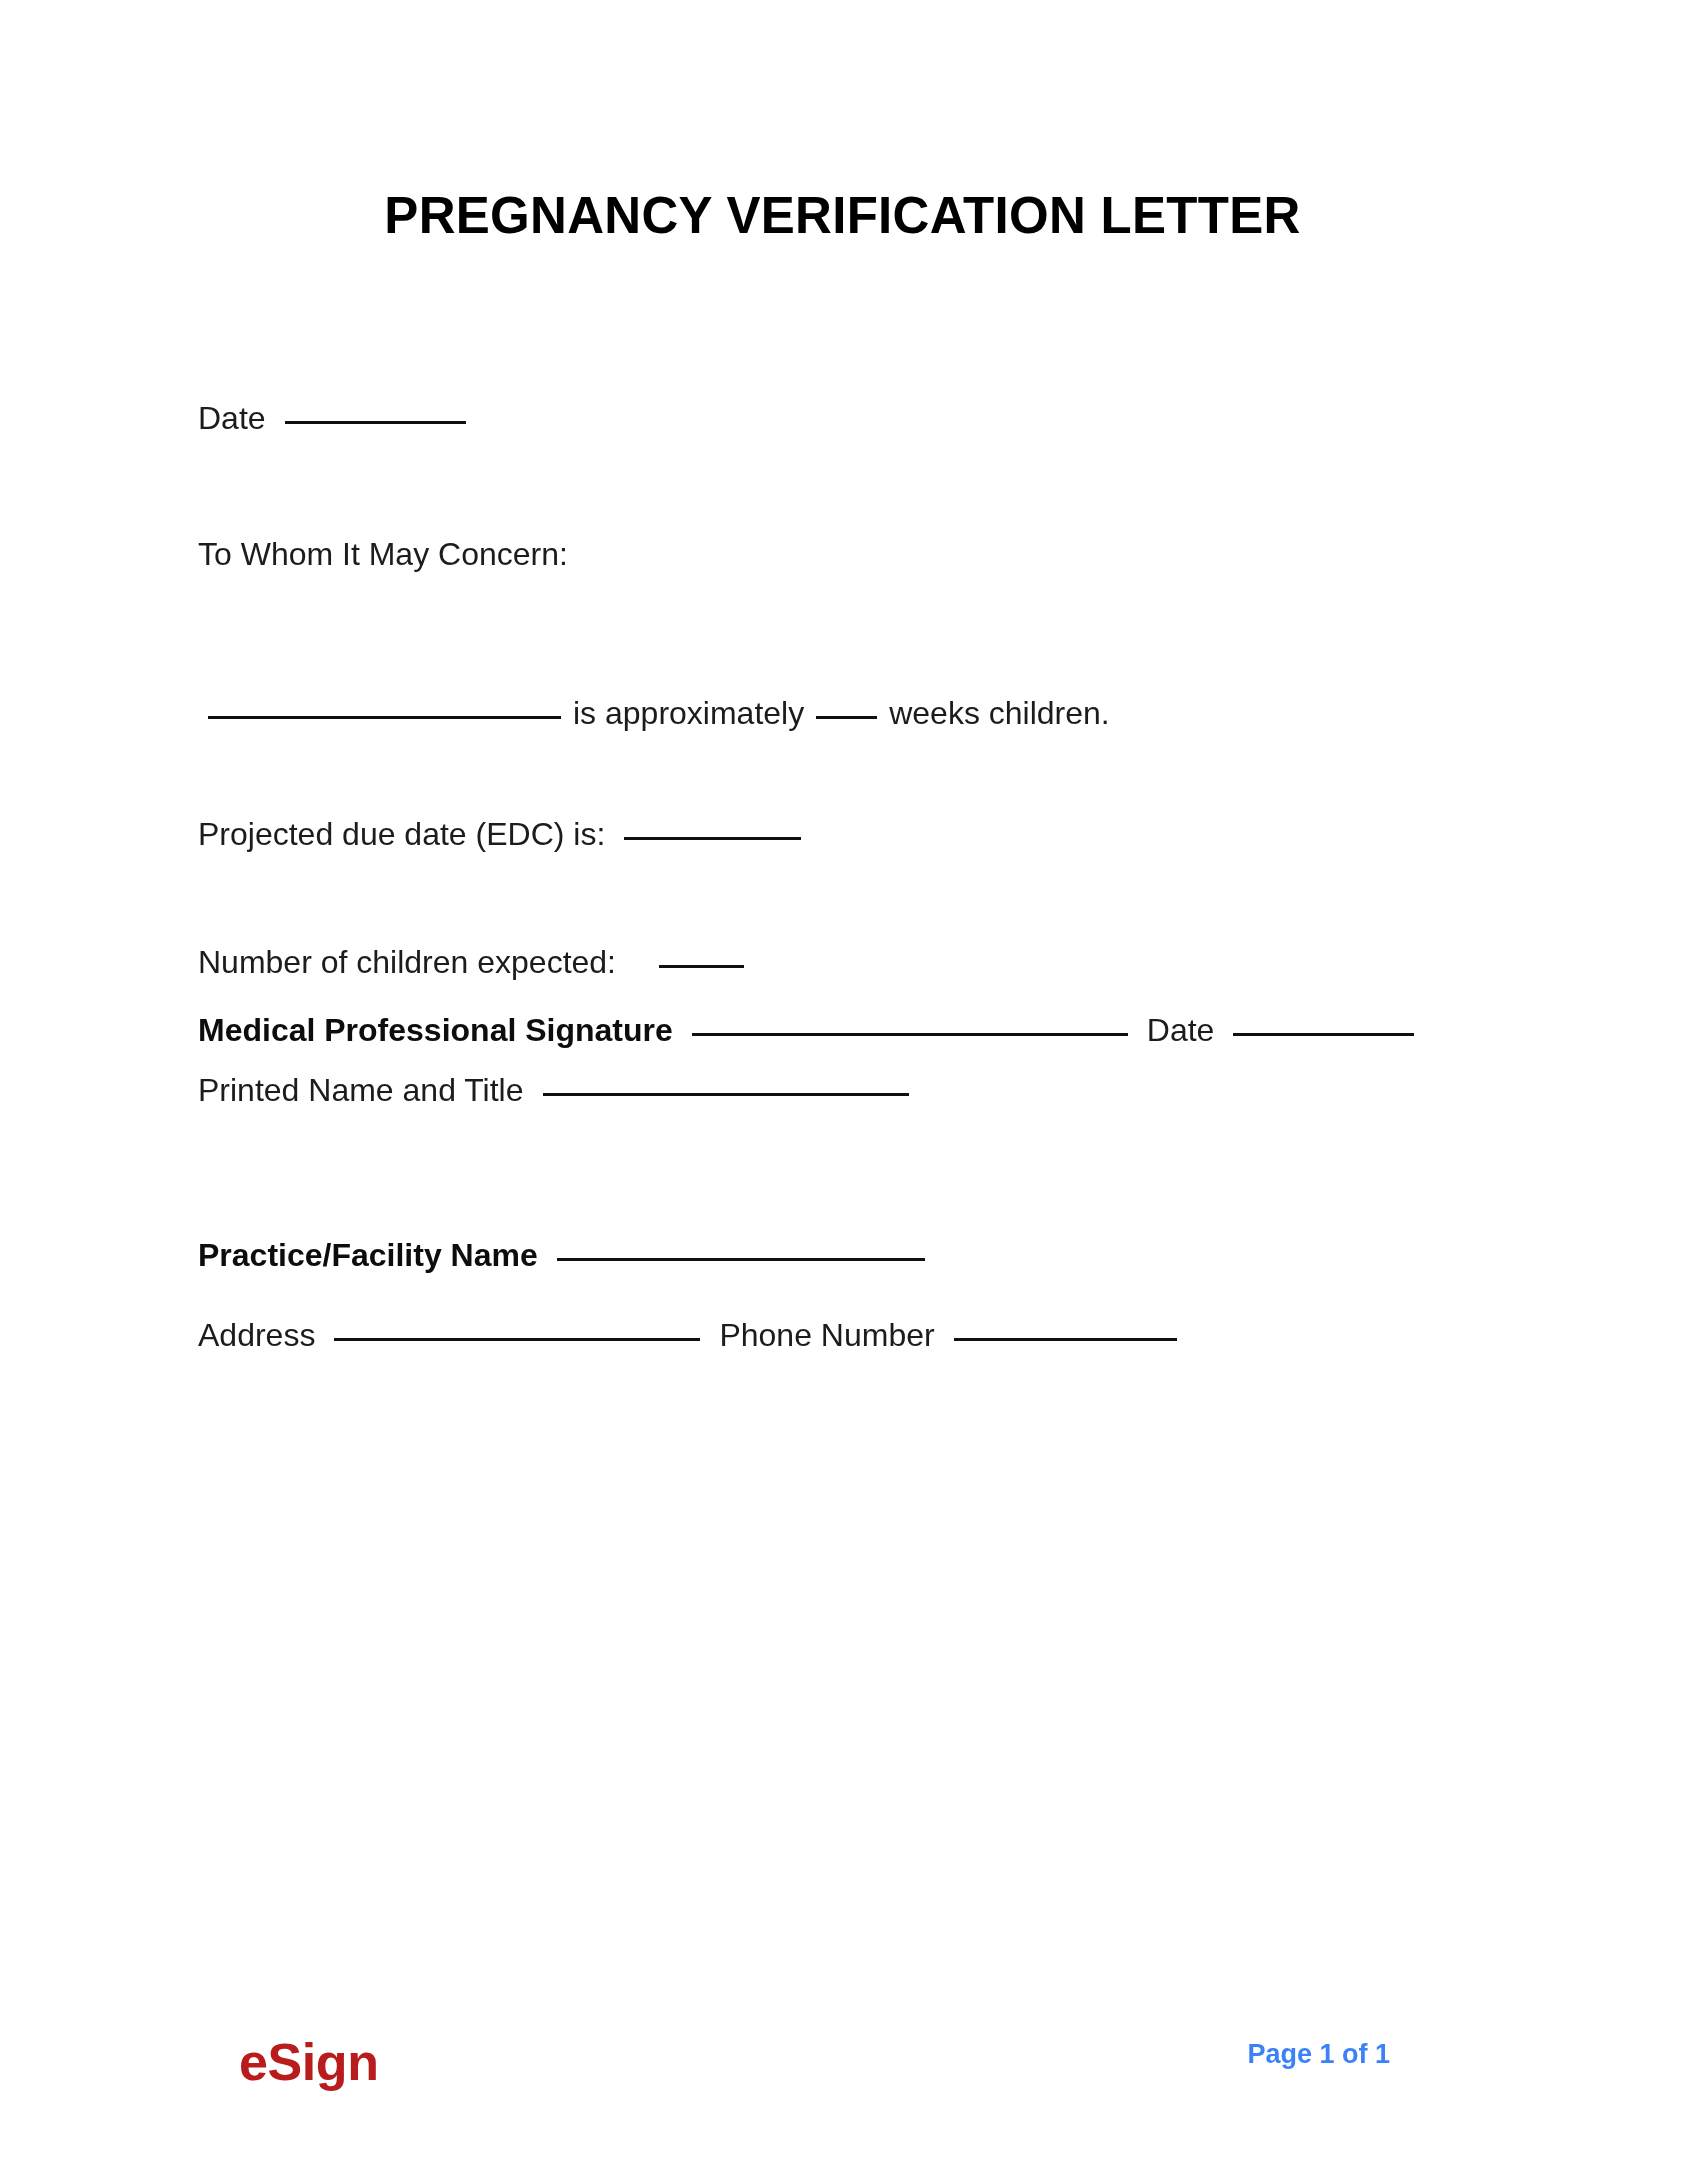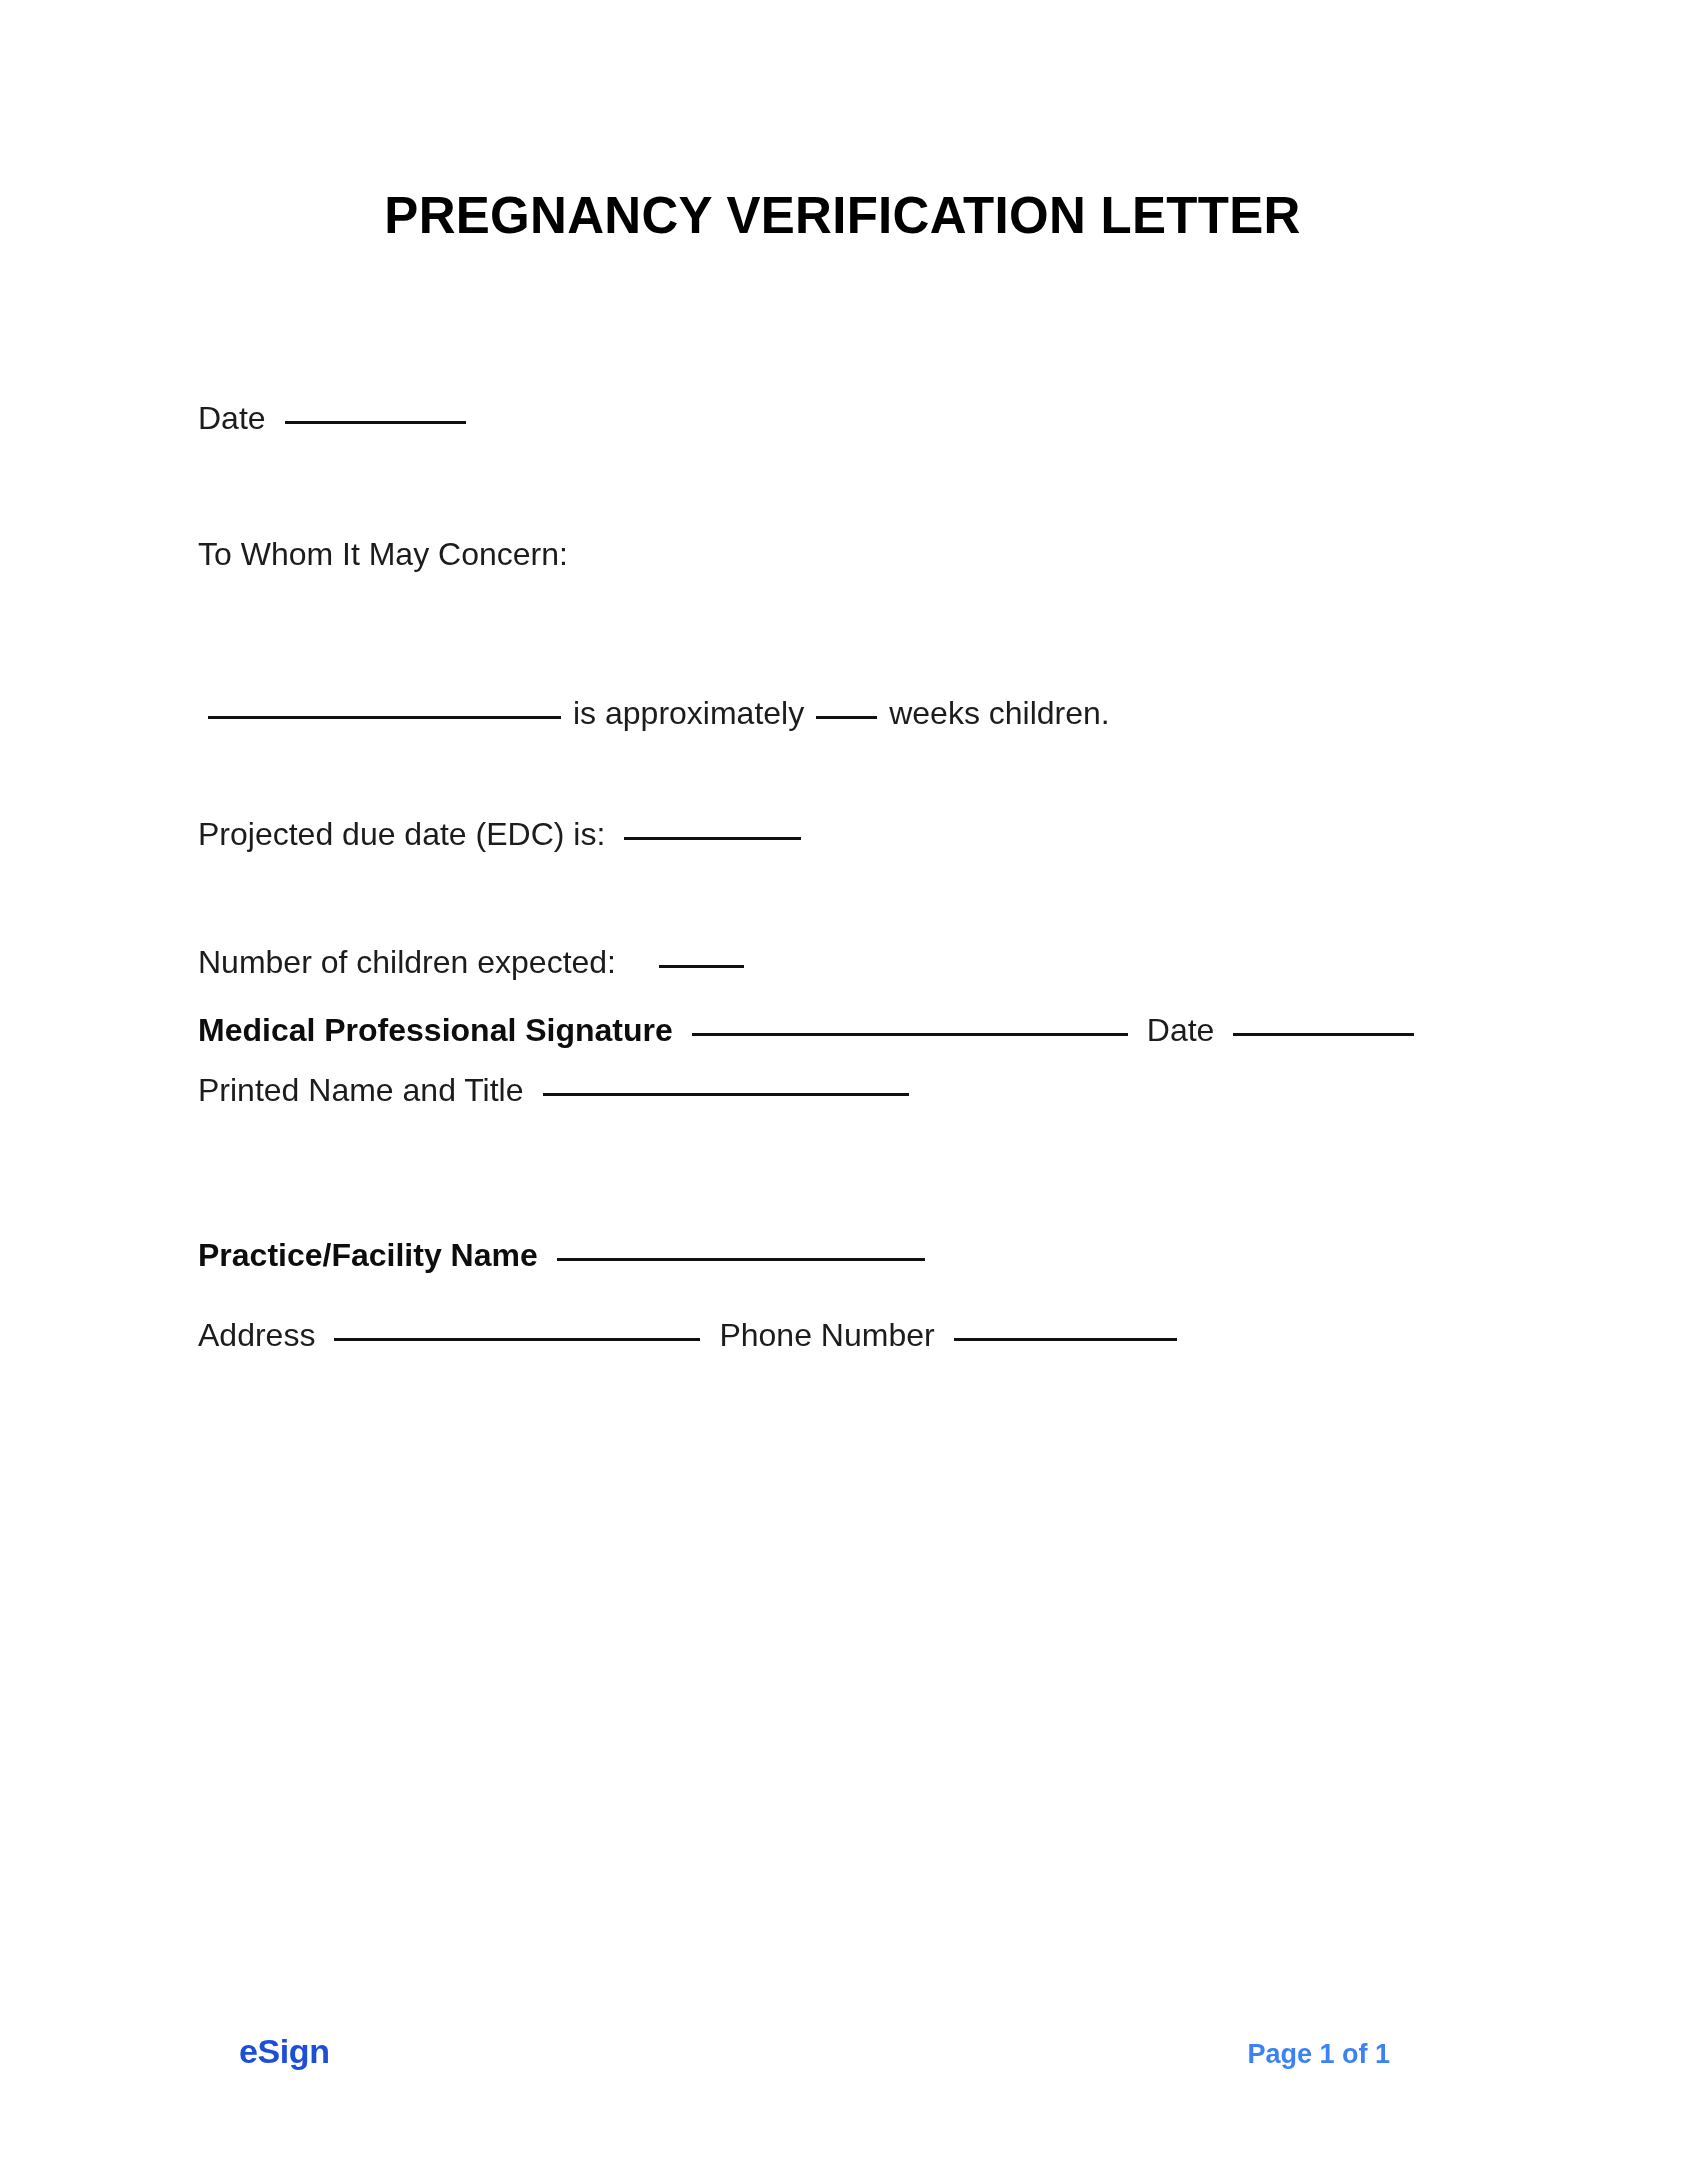--- a/index.html
+++ b/index.html
@@ -89,23 +89,23 @@
   .w-printed   { width: 366px; }
   .w-practice  { width: 368px; }
   .w-address   { width: 366px; }
   .w-phone     { width: 223px; }
 
   
   .footer-logo {
     position: absolute;
     left: 239px;
     top: 2032px;
-    font-size: 34px;
+    font-size: 52px;
     font-weight: bold;
-    color: #1d4ed8;
+    color: #b91c1c;
     letter-spacing: -0.4px;
     white-space: nowrap;
   }
 
   .footer-page {
     position: absolute;
     right: 95px;
     top: 2039px;
     font-size: 27px;
     font-weight: bold;

